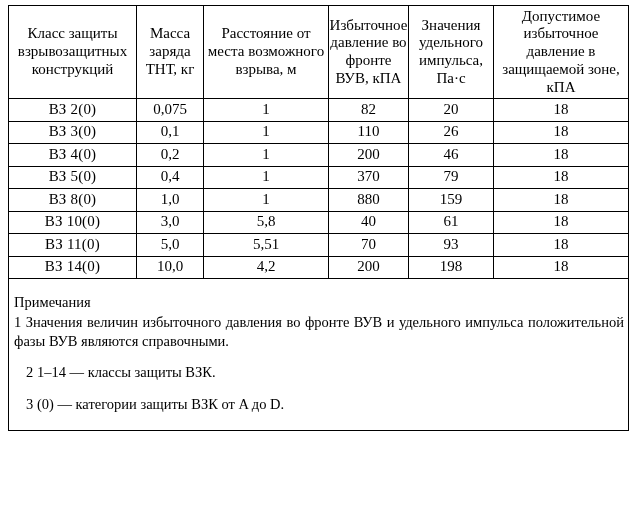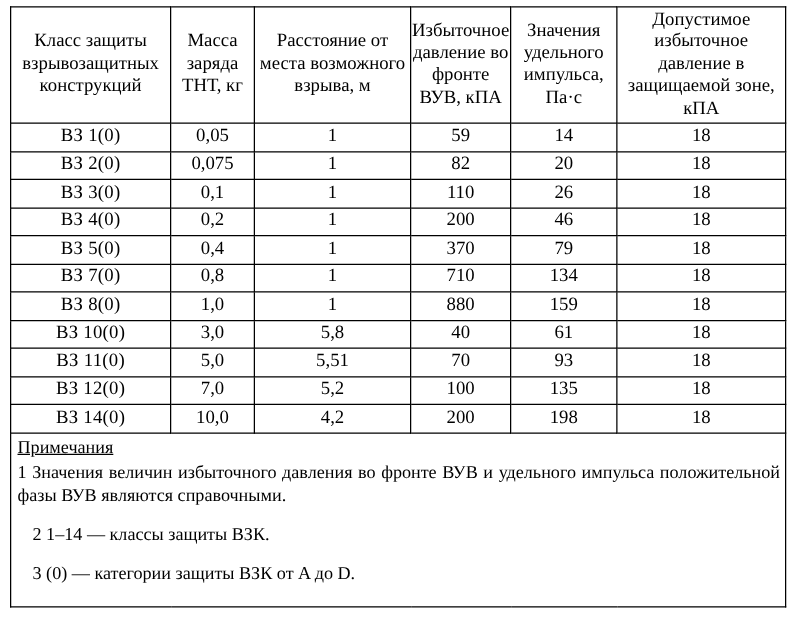--- a/index.html
+++ b/index.html
@@ -76,22 +76,21 @@
     vertical-align: top;
     padding: 2px 4px 4px 5px;
     height: 86px;
     font-size: 14.5px;
     line-height: 1.32;
     border-top: 1px solid #000;
   }
 
   .note-head {
     display: block;
-    margin: 0 0 1px 0;
-    text-decoration: underline;
+    margin: 12px 0 1px 0;
   }
   .note-just {
     display: block;
     text-align: justify;
     text-align-last: left;
     margin: 0;
   }
   .note-line {
     display: block;
     margin: 12px;
@@ -115,28 +114,20 @@
         <th>Класс защиты взрывозащитных конструкций</th>
         <th>Масса заряда ТНТ, кг</th>
         <th>Расстояние от места возможного взрыва, м</th>
         <th>Избыточное давление во фронте ВУВ, кПА</th>
         <th>Значения удельного импульса, Па·с</th>
         <th>Допустимое избыточное давление в защищаемой зоне, кПА</th>
       </tr>
     </thead>
     <tbody>
       <tr>
-        <td class="cls">ВЗ 1(0)</td>
-        <td>0,05</td>
-        <td>1</td>
-        <td>59</td>
-        <td>14</td>
-        <td>18</td>
-      </tr>
-      <tr>
         <td class="cls">ВЗ 2(0)</td>
         <td>0,075</td>
         <td>1</td>
         <td>82</td>
         <td>20</td>
         <td>18</td>
       </tr>
       <tr>
         <td class="cls">ВЗ 3(0)</td>
         <td>0,1</td>
@@ -152,28 +143,20 @@
         <td>200</td>
         <td>46</td>
         <td>18</td>
       </tr>
       <tr>
         <td class="cls">ВЗ 5(0)</td>
         <td>0,4</td>
         <td>1</td>
         <td>370</td>
         <td>79</td>
-        <td>18</td>
-      </tr>
-      <tr>
-        <td class="cls">ВЗ 7(0)</td>
-        <td>0,8</td>
-        <td>1</td>
-        <td>710</td>
-        <td>134</td>
         <td>18</td>
       </tr>
       <tr>
         <td class="cls">ВЗ 8(0)</td>
         <td>1,0</td>
         <td>1</td>
         <td>880</td>
         <td>159</td>
         <td>18</td>
       </tr>
@@ -184,28 +167,20 @@
         <td>40</td>
         <td>61</td>
         <td>18</td>
       </tr>
       <tr>
         <td class="cls">ВЗ 11(0)</td>
         <td>5,0</td>
         <td>5,51</td>
         <td>70</td>
         <td>93</td>
-        <td>18</td>
-      </tr>
-      <tr>
-        <td class="cls">ВЗ 12(0)</td>
-        <td>7,0</td>
-        <td>5,2</td>
-        <td>100</td>
-        <td>135</td>
         <td>18</td>
       </tr>
       <tr>
         <td class="cls">ВЗ 14(0)</td>
         <td>10,0</td>
         <td>4,2</td>
         <td>200</td>
         <td>198</td>
         <td>18</td>
       </tr>

